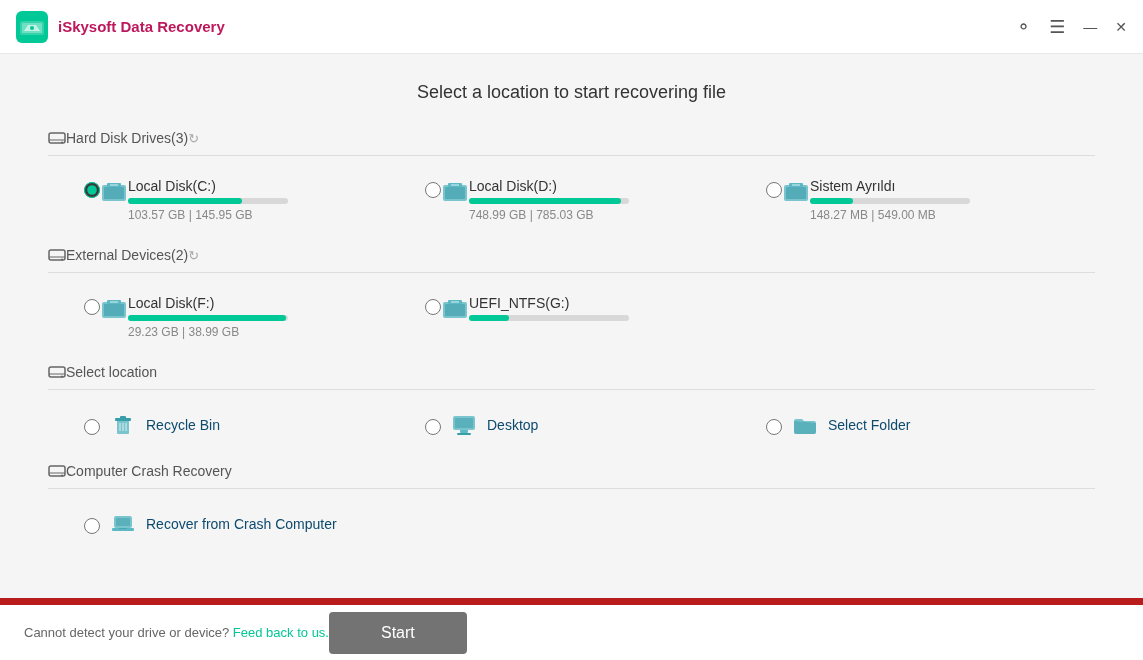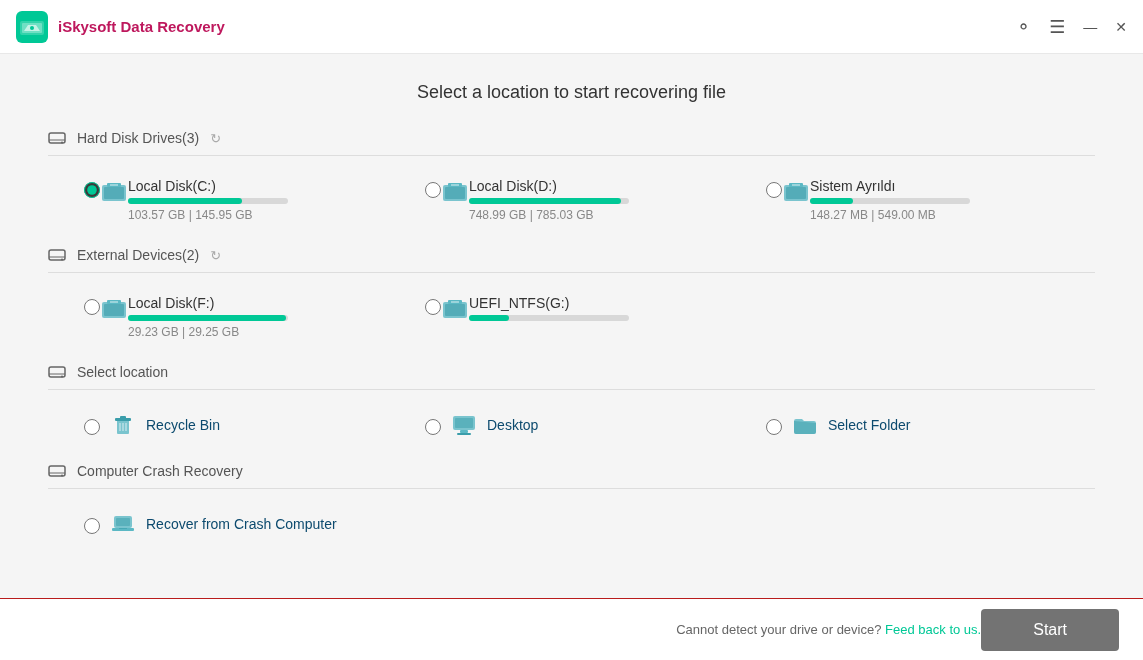--- a/index.html
+++ b/index.html
@@ -63,21 +63,21 @@
       margin-bottom: 26px;
       font-weight: 400;
     }
     
     .section {
       margin-bottom: 10px;
     }
     .section-header {
       display: flex;
       align-items: center;
-      gap: 11px;
+      gap: 0;
       padding-bottom: 8px;
       border-bottom: 1px solid #ddd;
       margin-bottom: 14px;
     }
     .section-header-label {
       font-size: 14px;
       color: #555;
       font-weight: 500;
     }
     .section-header-refresh {
@@ -146,26 +146,26 @@
       padding: 8px 12px;
       cursor: pointer;
     }
     .location-name {
       font-size: 14px;
       color: #0c4a6e;
     }
     
     .footer {
       background: #fff;
-      border-top: 1px solid #b91c1c;
+      border-top: 7px solid #b91c1c;
       height: 62px;
       display: flex;
       align-items: center;
       padding: 0 24px;
-      justify-content: flex-end;
+      justify-content: flex-start;
       flex-shrink: 0;
     }
     .footer-msg {
       font-size: 13px;
       color: #666;
     }
     .footer-link {
       color: #00c896;
       cursor: pointer;
       text-decoration: none;
@@ -287,21 +287,21 @@
           <rect x="2" y="7" width="24" height="16" rx="2" fill="#5bb8c4" opacity="0.8"></rect>
           <rect x="4" y="9" width="20" height="12" rx="1" fill="#3a9daa" opacity="0.6"></rect>
           <rect x="7" y="5" width="14" height="4" rx="1" fill="#5bb8c4"></rect>
           <rect x="10" y="6" width="8" height="2" fill="#fff" opacity="0.4"></rect>
         </svg>
         <div class="drive-info">
           <div class="drive-name">Local Disk(F:)</div>
           <div class="progress-bar-bg">
             <div class="progress-bar-fill" style="width: 99%"></div>
           </div>
-          <div class="drive-size">29.23 GB | 29.25 GB</div>
+          <div class="drive-size">29.23 GB | 38.99 GB</div>
         </div>
       </div>
 
       <div class="drive-item">
         <input type="radio" class="drive-radio" name="location" style="">
         <svg width="28" height="28" viewBox="0 0 28 28">
           <rect x="2" y="7" width="24" height="16" rx="2" fill="#5bb8c4" opacity="0.8"></rect>
           <rect x="4" y="9" width="20" height="12" rx="1" fill="#3a9daa" opacity="0.6"></rect>
           <rect x="7" y="5" width="14" height="4" rx="1" fill="#5bb8c4"></rect>
           <rect x="10" y="6" width="8" height="2" fill="#fff" opacity="0.4"></rect>

